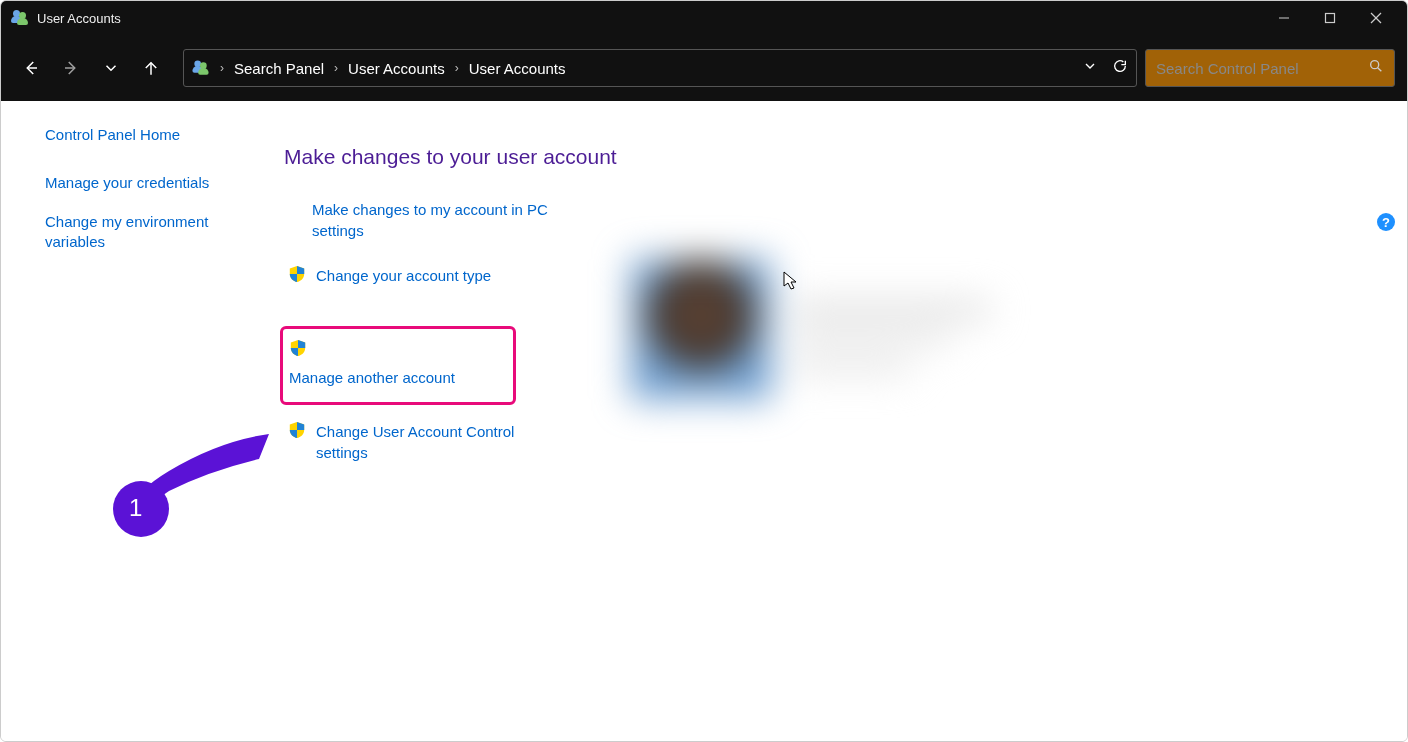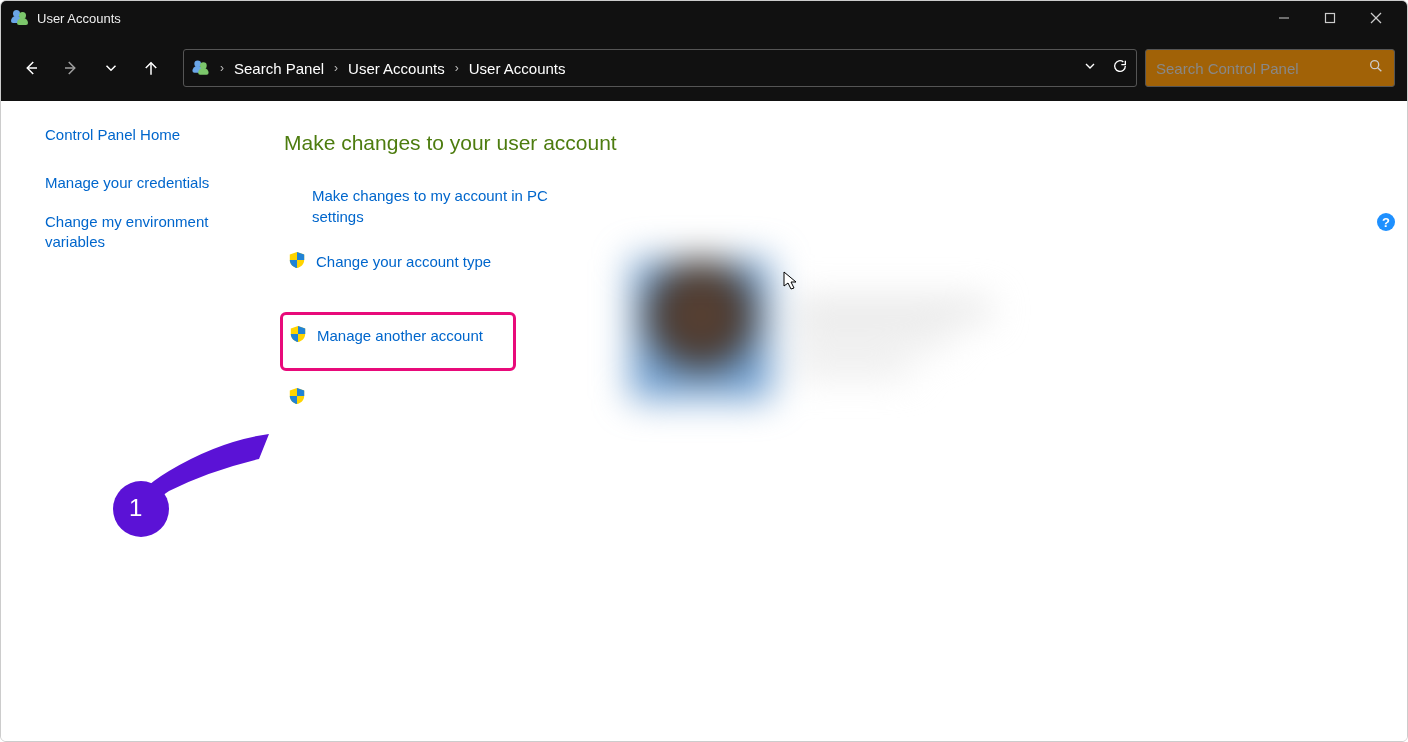--- a/index.html
+++ b/index.html
@@ -37,25 +37,25 @@
   .search-input::placeholder { color:#888; }
   .search-box svg { width:16px; height:16px; stroke:#ccc; fill:none; stroke-width:2; }
 
   
   .content { display:flex; height: calc(742px - 34px - 66px); background:#fff; position:relative; }
   .sidebar { width: 265px; padding: 24px 18px 0 44px; }
   .sidebar-link { color:#0066cc; font-size:15px; margin-bottom: 18px; display:flex; align-items:flex-start; gap:8px; cursor:pointer; line-height:1.35; }
   .sidebar-link.with-shield { margin-left:-24px; }
 
   .main { flex:1; padding: 30px 40px 0 18px; position:relative; }
-  .page-heading { color:#4d7c0f; font-size:21px; font-weight:400; margin-bottom: 30px; }
+  .page-heading { color:#4c1d95; font-size:21px; font-weight:400; margin-bottom: 30px; margin-top: 14px; }
   .action-list { width: 280px; }
   .action-link { display:flex; align-items:flex-start; gap:10px; color:#0066cc; font-size:15px; line-height:1.4; margin-bottom: 24px; padding-left:28px; cursor:pointer; }
   .action-link.with-shield { padding-left:4px; }
-  .action-link.highlighted { border:3px solid #e80a7a; border-radius:6px; padding:10px 14px 22px 6px; margin-left:-4px; margin-bottom:16px; width:236px; }
+  .action-link.highlighted { border:3px solid #e80a7a; border-radius:6px; padding:10px 14px 14px 6px; margin-left:-4px; margin-bottom:16px; width:236px;flex-direction:column; }
 
   .shield-icon { width:18px; height:18px; flex-shrink:0; }
 
   
   .profile-panel { position:absolute; left:620px; top:150px; width:430px; height:190px; filter: blur(18px); border-radius:6px; overflow:hidden; }
   .pp-avatar { position:absolute; left:10px; top:8px; width:140px; height:140px; background: radial-gradient(circle at 50% 40%, #6a4a3a 0%, #3a3028 45%, #7aa8d8 55%, #5a90c8 100%); border-radius:4px; }
   .pp-line1 { position:absolute; left:170px; top:50px; width:200px; height:18px; background:#ddd; border-radius:8px; }
   .pp-line2 { position:absolute; left:170px; top:80px; width:160px; height:16px; background:#e6e6e6; border-radius:8px; }
   .pp-line3 { position:absolute; left:170px; top:108px; width:120px; height:16px; background:#e6e6e6; border-radius:8px; }
 
@@ -206,20 +206,21 @@
           <path d="M10 10 L10 19 C6 18 2 15 2 10 Z" fill="#2083d6"></path>
         </svg>
         <span>Manage another account</span>
       </div>
       <div class="action-link with-shield">
         <svg class="shield-icon" viewBox="0 0 20 20">
           <path d="M10 1 L18 4 V10 C18 15 14 18 10 19 C6 18 2 15 2 10 V4 Z" fill="#ffd400"></path>
           <path d="M10 1 L18 4 V10 L10 10 Z" fill="#2083d6"></path>
           <path d="M10 10 L10 19 C6 18 2 15 2 10 Z" fill="#2083d6"></path>
         </svg>
+        <span>Change User Account Control settings</span>
       </div>
     </div>
   </div>
 
   <div class="profile-panel">
     <div class="pp-avatar"></div>
     <div class="pp-line1"></div>
       <div class="pp-line2"></div>
       <div class="pp-line3"></div>
   </div>

